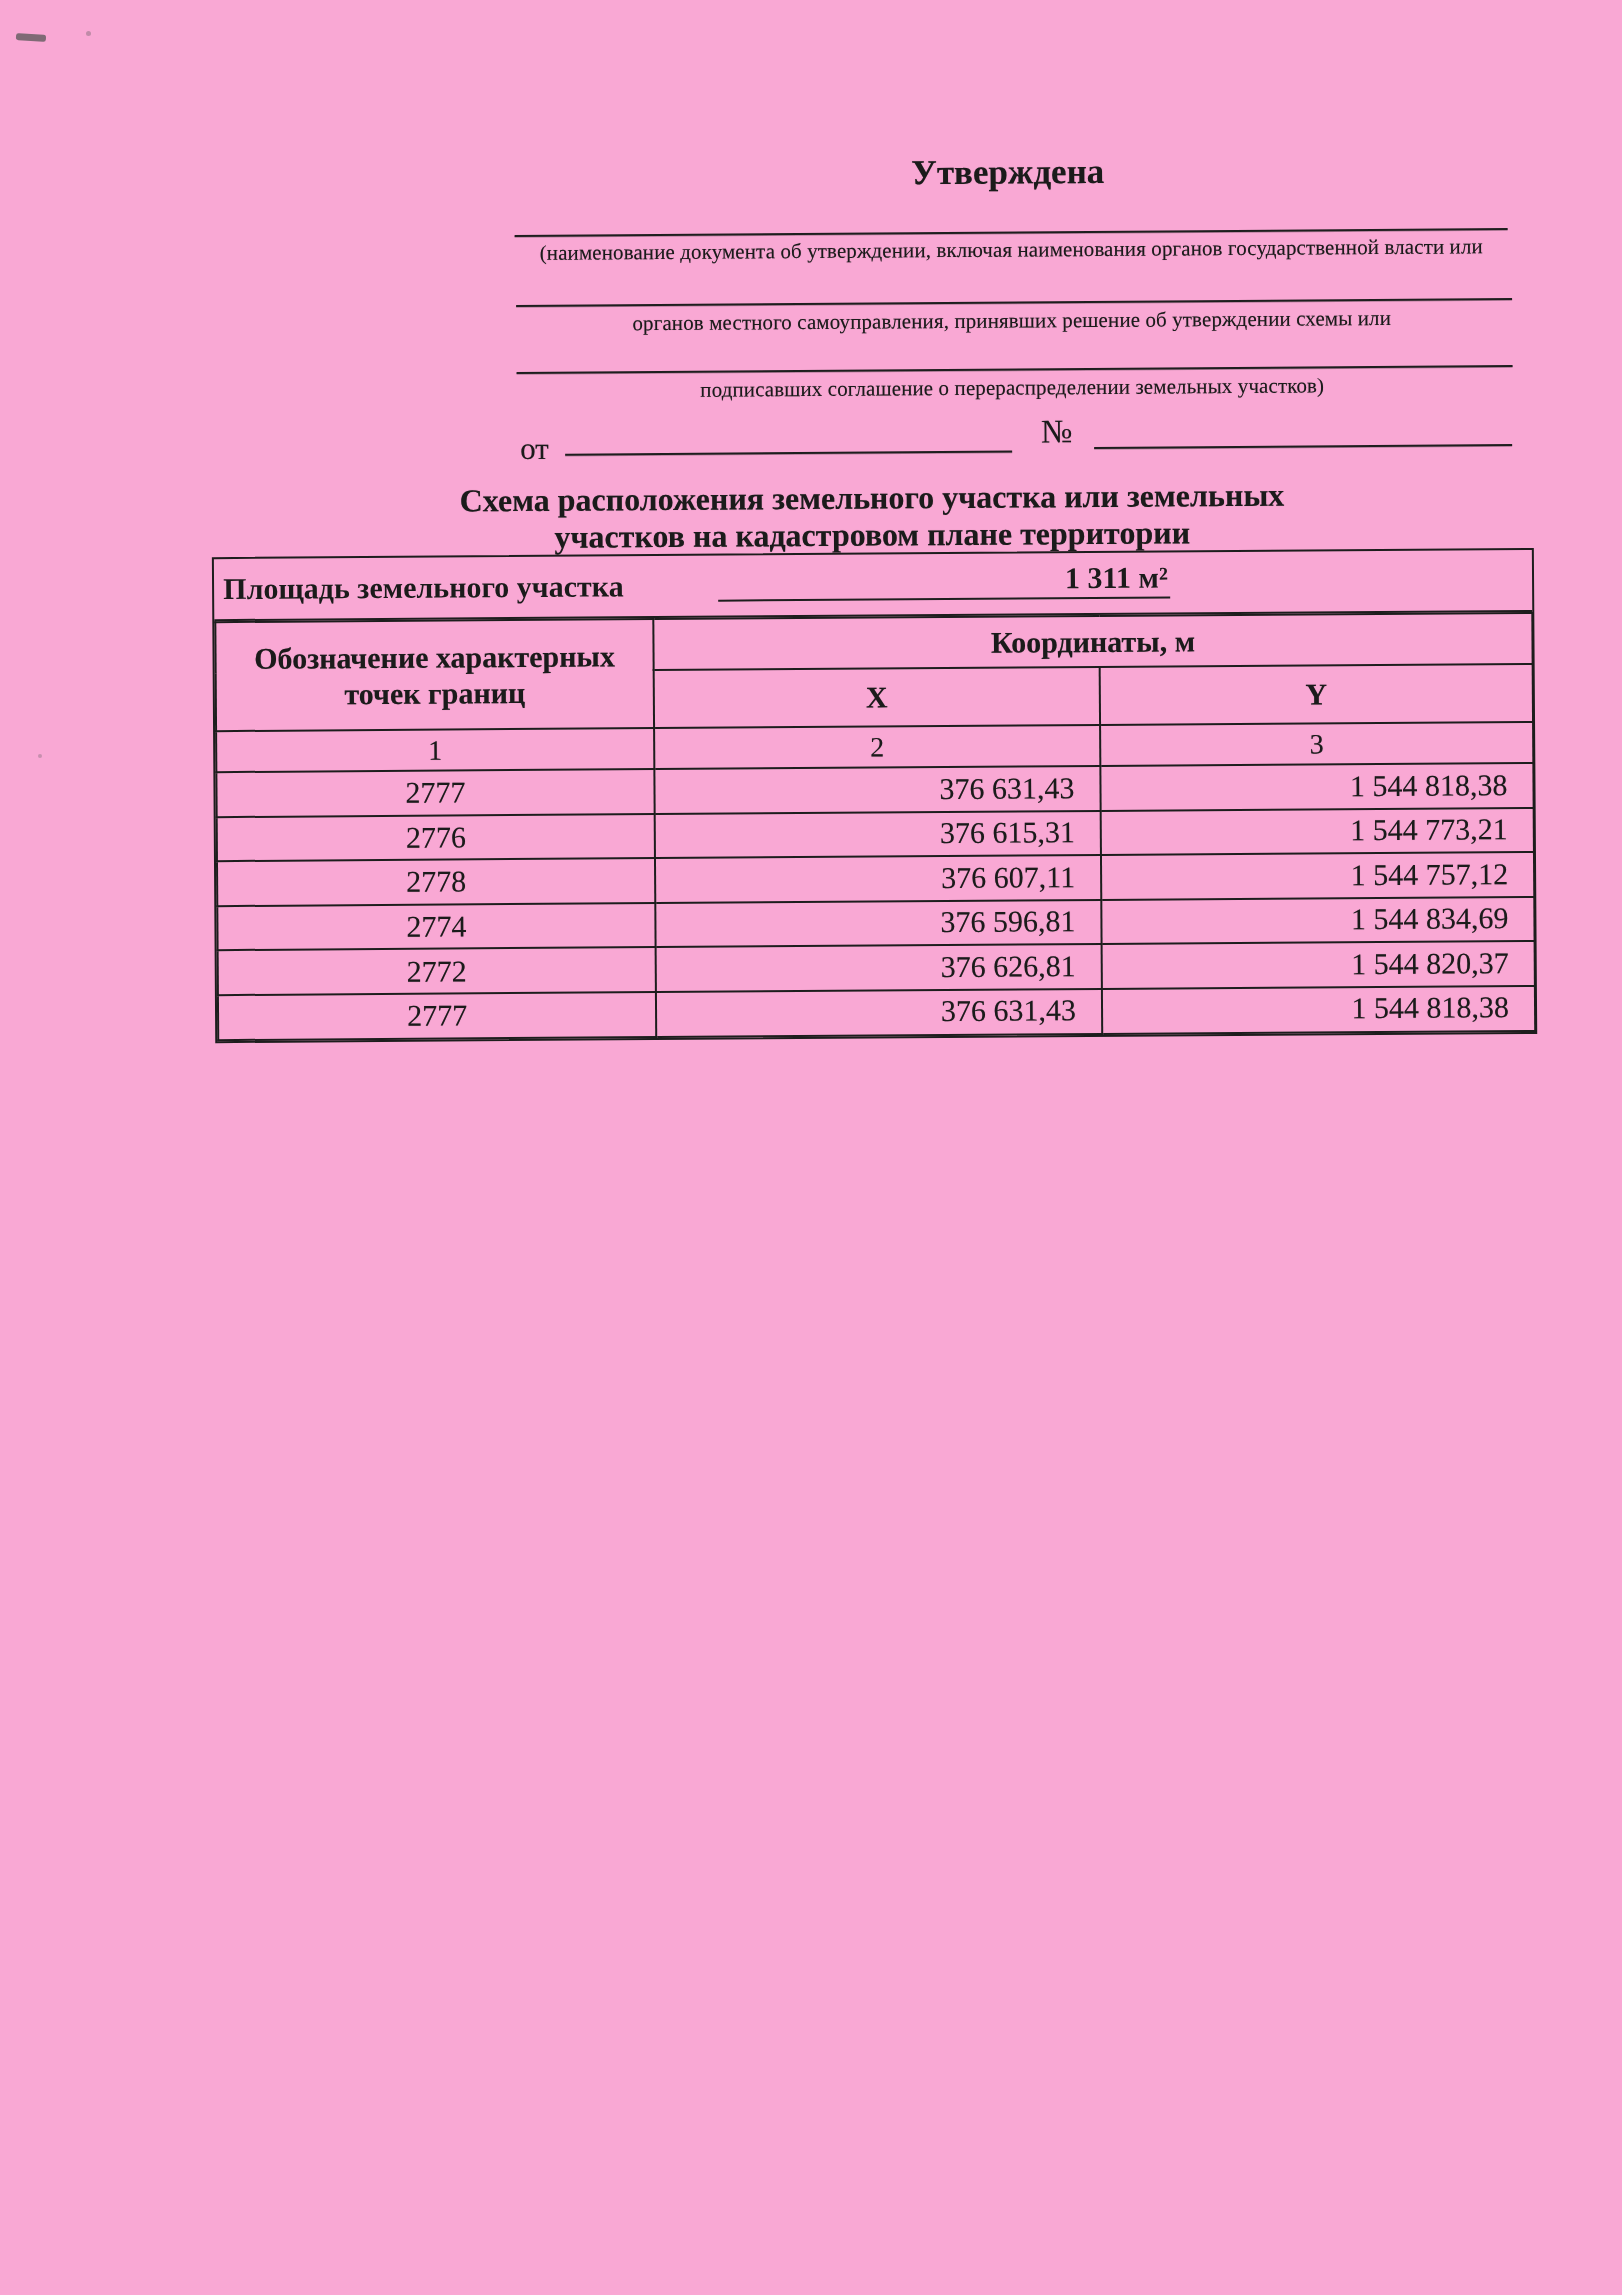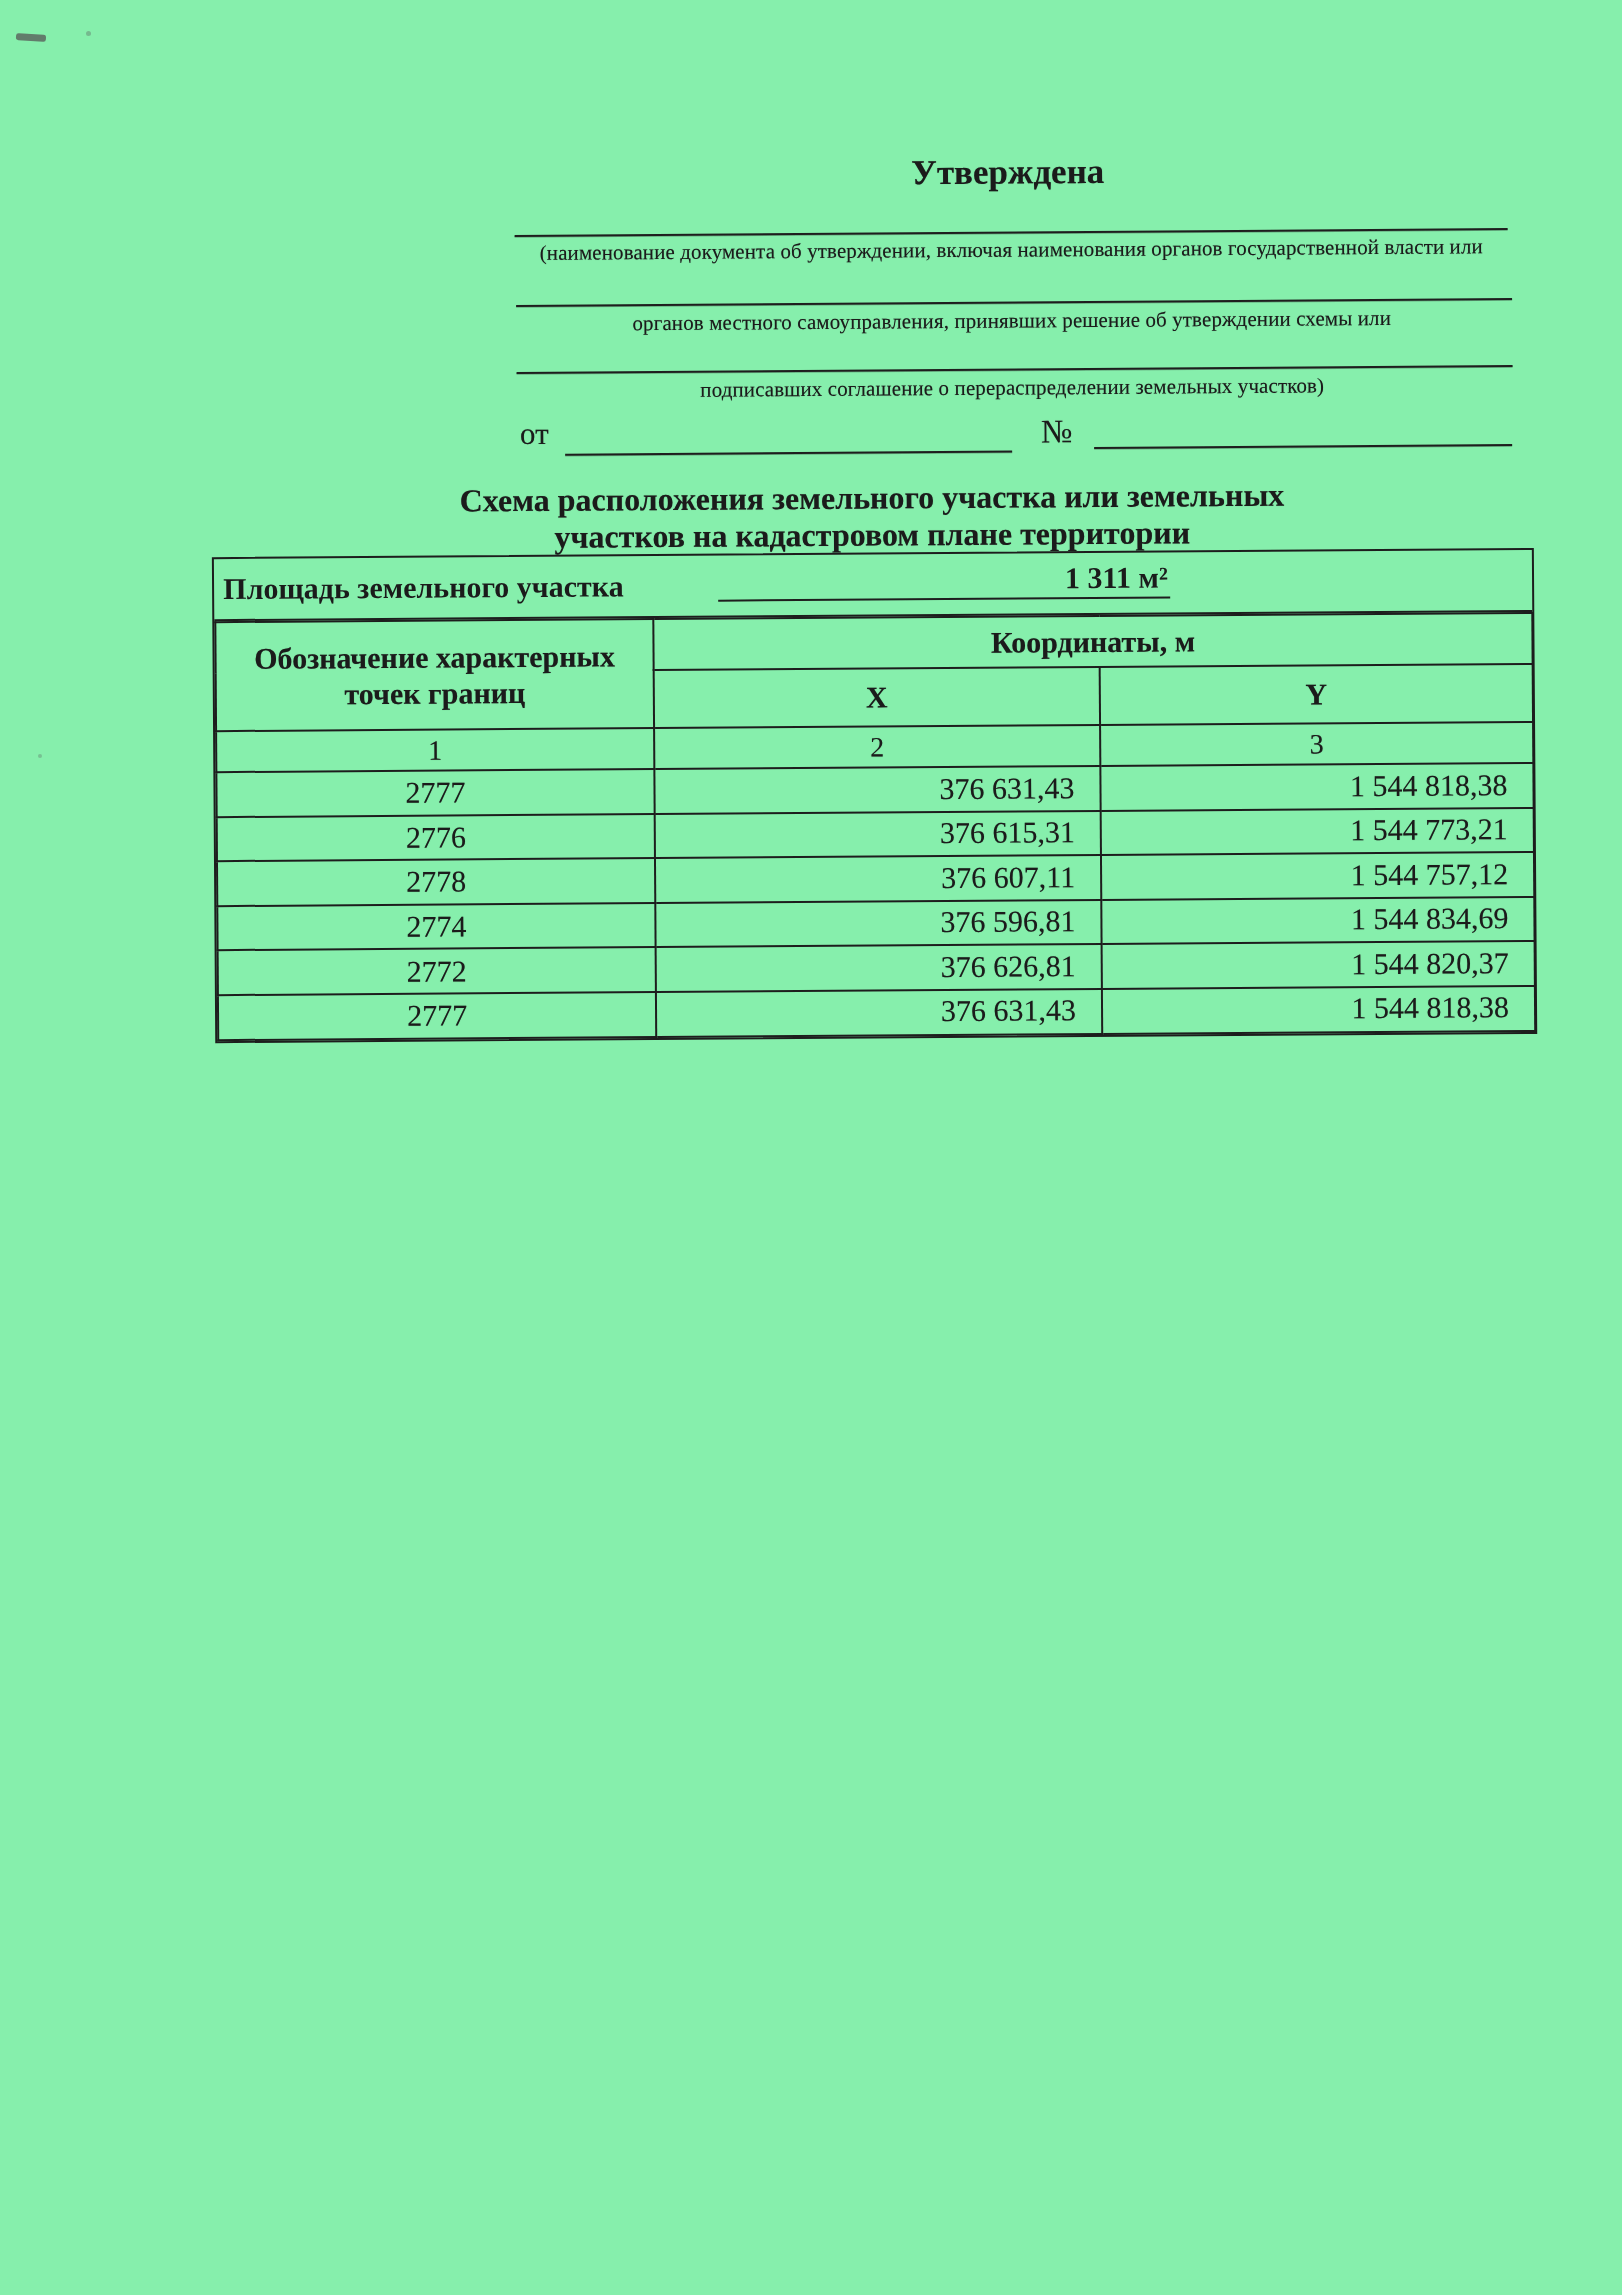--- a/index.html
+++ b/index.html
@@ -1,30 +1,30 @@
 <!DOCTYPE html>
 <html style="font-size:10.5px"><head>
 <meta charset="utf-8">
 <style>
   html,body{margin:0;padding:0;background:#ffffff;}
   body{width:1622px;height:2295px;position:relative;overflow:hidden;
        font-family:"Liberation Serif","DejaVu Serif",serif;color:#1b1b1b;}
-  #page{position:absolute;inset:0;background:#86efac;}
+  #page{position:absolute;inset:0;background:#f9a8d4;}
   #content{position:absolute;inset:0;transform:rotate(-0.4deg);}
   .t{position:absolute;white-space:nowrap;text-shadow:0 0 0.7px rgba(30,30,30,.45);}
   .rule{position:absolute;height:2px;background:#1e1e1e;box-shadow:0 0.7px 0 rgba(40,40,40,.35);}
 
   
   .approved-title{left:910px;top:154px;width:209px;font-size:35px;font-weight:bold;text-align:center;}
   .cap{left:458px;width:1119px;font-size:21px;text-align:center;letter-spacing:0.1px;white-space:nowrap;}
   .cap1{top:239px;} .cap2{top:310px;} .cap3{top:377px;}
   .line1{left:521px;top:233px;width:993px;}
   .line2{left:522px;top:303px;width:996px;}
   .line3{left:522px;top:370px;width:996px;}
-  .ot-label{left:525px;top:414px;font-size:31px;}
+  .ot-label{left:525px;top:429px;font-size:31px;}
   .ot-line{left:570px;top:452px;width:447px;}
   .no-label{left:1046px;top:415px;font-size:33px;}
   .no-line{left:1099px;top:449px;width:418px;}
 
   .scheme-title{left:222px;top:480px;width:1309px;font-size:32px;font-weight:bold;
                 line-height:37px;text-align:center;text-shadow:0 0 0.7px rgba(30,30,30,.45);position:absolute;}
 
   
   .doc-table{position:absolute;left:216px;top:553px;width:1322px;border:2.6px solid #1d1d1d;box-sizing:border-box;}
   .area-row{position:relative;height:60px;border-bottom:2px solid #1d1d1d;}

